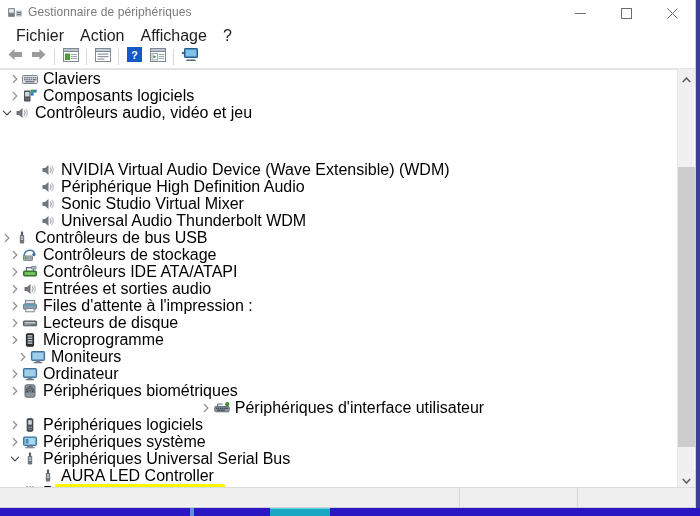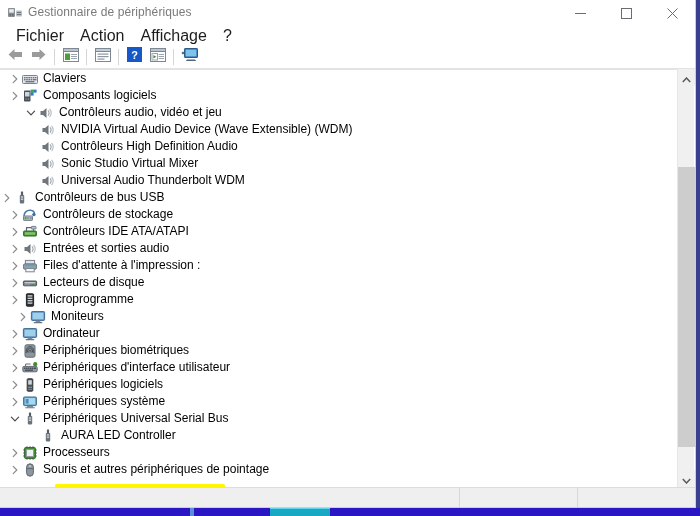--- a/index.html
+++ b/index.html
@@ -39,21 +39,21 @@
   
   .pane{position:absolute;left:0;top:69px;width:695px;height:418px;background:#ffffff;
         border-top:1px solid #e3e3e3;box-sizing:border-box;overflow:hidden;}
   .tree{position:absolute;left:0;top:0;width:676px;height:418px;overflow:hidden;}
 
   .row{position:relative;height:17px;display:flex;align-items:center;white-space:nowrap;}
   .chev{width:13px;height:17px;display:flex;align-items:center;justify-content:center;flex:0 0 13px;}
   .chev svg{display:block;}
   .ic{width:18px;height:17px;display:flex;align-items:center;justify-content:center;flex:0 0 18px;}
   .ic svg{display:block;}
-  .lbl{font-size:12px;color:#000000;padding-left:4px;line-height:17px;}
+  .lbl{font-size:16px;color:#000000;padding-left:4px;line-height:17px;}
 
   
   .hl{position:absolute;background:#fff600;pointer-events:none;}
   .hl-a{left:55px;top:414px;width:170px;height:15px;border-radius:2px;}
 
   
   .vscroll{position:absolute;right:1px;top:69px;width:17px;height:418px;background:#f0f0f0;border-left:1px solid #e6e6e6;box-sizing:border-box;}
   .sb-arrow{position:absolute;left:0;width:17px;height:17px;background:#f0f0f0;display:flex;align-items:center;justify-content:center;}
   .sb-arrow.up{top:0;}
   .sb-arrow.down{bottom:0;}
@@ -238,56 +238,56 @@
                 <rect x="3" y="4" width="4.5" height="4.5" fill="#cfd5db"></rect>
                 <circle cx="4" cy="11" r="0.8" fill="#8e959d"></circle>
                 <circle cx="6.4" cy="11" r="0.8" fill="#8e959d"></circle>
                 <rect x="8.6" y="1.6" width="3.2" height="3.2" fill="#3fa53f"></rect>
                 <rect x="11.6" y="1.6" width="3" height="3" fill="#2f79c8"></rect>
                 <rect x="8.6" y="4.6" width="3" height="3" fill="#2f79c8"></rect>
               </svg>
             </span>
             <span class="lbl">Composants logiciels</span>
           </div>
-          <div class="row" style="padding-left: 24px;">
+          <div class="row" style="padding-left: 0;">
             <span class="chev">
               <svg width="10" height="10" viewBox="0 0 10 10">
                 <path d="M1.4 3.2 L5 6.8 L8.6 3.2" stroke="#4a4a4a" stroke-width="1.2" fill="none" stroke-linecap="round" stroke-linejoin="round"></path>
               </svg>
             </span>
             <span class="ic">
               <svg width="16" height="16" viewBox="0 0 16 16">
                 <path d="M2.5 6 L5 6 L8.5 3 L8.5 13 L5 10 L2.5 10 Z" fill="#6f767e"></path>
                 <path d="M10 5.4 A4 4 0 0 1 10 10.6" stroke="#9aa1a9" stroke-width="1.1" fill="none"></path>
                 <path d="M11.6 3.8 A6.3 6.3 0 0 1 11.6 12.2" stroke="#b3bac1" stroke-width="1.1" fill="none"></path>
               </svg>
             </span>
             <span class="lbl">Contrôleurs audio, vidéo et jeu</span>
           </div>
-          <div class="row" style="padding-left: 26px;">
+          <div class="row" style="padding-left: 26px; margin-top: 40px;">
             <span class="chev"></span>
             <span class="ic">
               <svg width="16" height="16" viewBox="0 0 16 16">
                 <path d="M2.5 6 L5 6 L8.5 3 L8.5 13 L5 10 L2.5 10 Z" fill="#6f767e"></path>
                 <path d="M10 5.4 A4 4 0 0 1 10 10.6" stroke="#9aa1a9" stroke-width="1.1" fill="none"></path>
                 <path d="M11.6 3.8 A6.3 6.3 0 0 1 11.6 12.2" stroke="#b3bac1" stroke-width="1.1" fill="none"></path>
               </svg>
             </span>
             <span class="lbl">NVIDIA Virtual Audio Device (Wave Extensible) (WDM)</span>
           </div>
           <div class="row" style="padding-left: 26px;">
             <span class="chev"></span>
             <span class="ic">
               <svg width="16" height="16" viewBox="0 0 16 16">
                 <path d="M2.5 6 L5 6 L8.5 3 L8.5 13 L5 10 L2.5 10 Z" fill="#6f767e"></path>
                 <path d="M10 5.4 A4 4 0 0 1 10 10.6" stroke="#9aa1a9" stroke-width="1.1" fill="none"></path>
                 <path d="M11.6 3.8 A6.3 6.3 0 0 1 11.6 12.2" stroke="#b3bac1" stroke-width="1.1" fill="none"></path>
               </svg>
             </span>
-            <span class="lbl">Contrôleurs High Definition Audio</span>
+            <span class="lbl">Périphérique High Definition Audio</span>
           </div>
           <div class="row" style="padding-left: 26px;">
             <span class="chev"></span>
             <span class="ic">
               <svg width="16" height="16" viewBox="0 0 16 16">
                 <path d="M2.5 6 L5 6 L8.5 3 L8.5 13 L5 10 L2.5 10 Z" fill="#6f767e"></path>
                 <path d="M10 5.4 A4 4 0 0 1 10 10.6" stroke="#9aa1a9" stroke-width="1.1" fill="none"></path>
                 <path d="M11.6 3.8 A6.3 6.3 0 0 1 11.6 12.2" stroke="#b3bac1" stroke-width="1.1" fill="none"></path>
               </svg>
             </span>
@@ -463,21 +463,21 @@
                 <rect x="3" y="1.8" width="10" height="12.4" rx="1.6" fill="#8d959d" stroke="#636b73"></rect>
                 <g stroke="#3e454c" stroke-width="0.9" fill="none">
                   <path d="M5.4 9.4 C5.4 6.4 6.6 5 8 5 C9.4 5 10.6 6.4 10.6 9.4"></path>
                   <path d="M6.9 9.6 C6.9 7.6 7.3 6.9 8 6.9 C8.7 6.9 9.1 7.6 9.1 9.6"></path>
                   <path d="M4.2 10 C4.2 5.6 5.8 3.6 8 3.6 C10.2 3.6 11.8 5.6 11.8 10"></path>
                 </g>
               </svg>
             </span>
             <span class="lbl">Périphériques biométriques</span>
           </div>
-          <div class="row" style="padding-left: 8px;">
+          <div class="row" style="padding-left: 8px; justify-content: center;">
             <span class="chev">
               <svg width="10" height="10" viewBox="0 0 10 10">
                 <path d="M3.2 1.4 L6.8 5 L3.2 8.6" stroke="#8c8c8c" stroke-width="1.2" fill="none" stroke-linecap="round" stroke-linejoin="round"></path>
               </svg>
             </span>
             <span class="ic">
               <svg width="16" height="16" viewBox="0 0 16 16">
                 <rect x="0.8" y="6.4" width="14.4" height="5.4" rx="1.2" fill="#8f98a1" stroke="#646c74"></rect>
                 <g fill="#3f474f">
                   <rect x="2" y="7.6" width="1.5" height="1.3"></rect>

